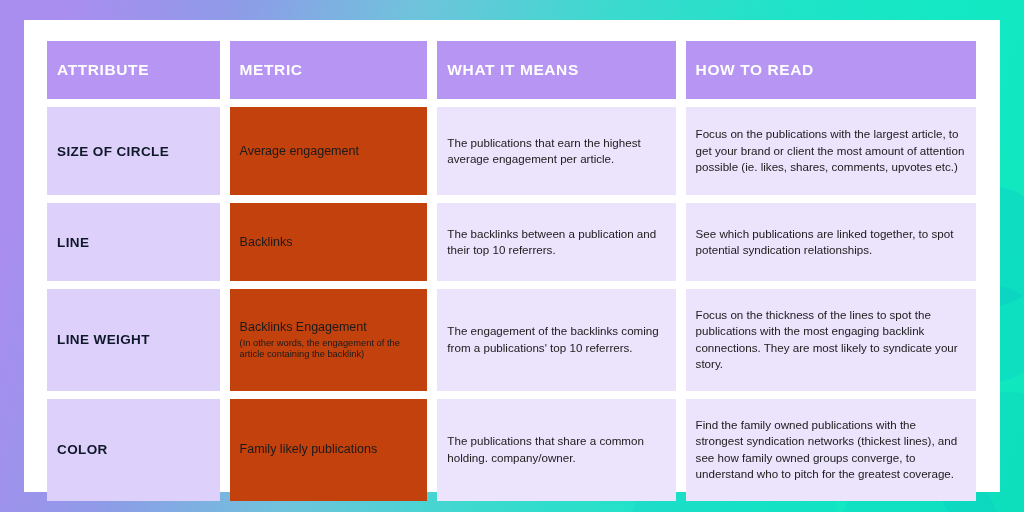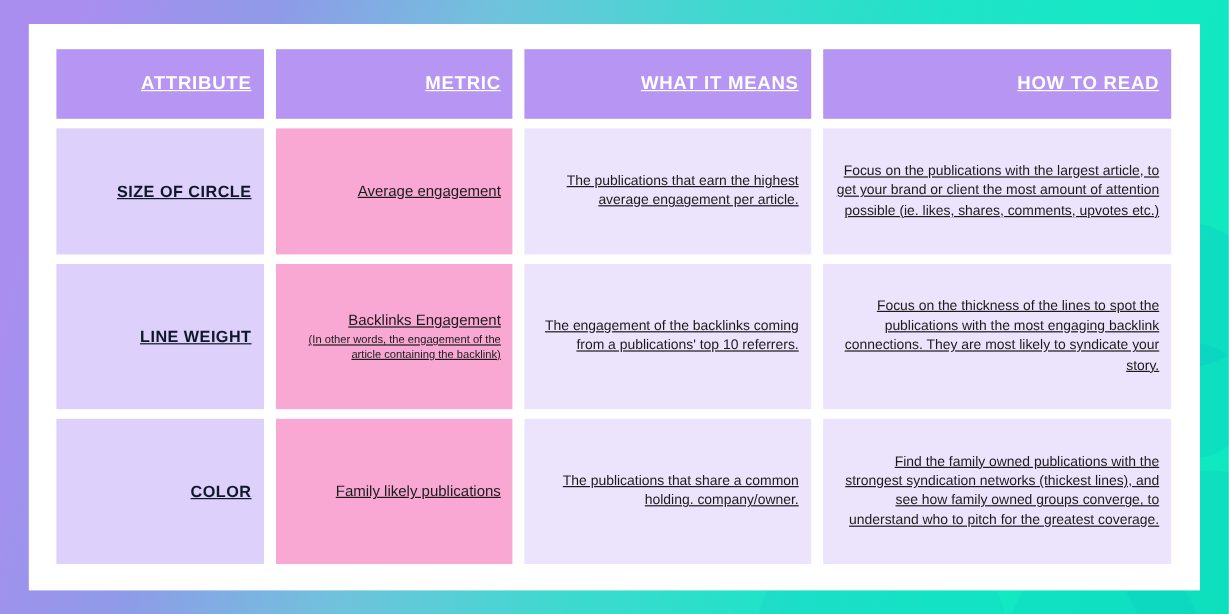--- a/index.html
+++ b/index.html
@@ -76,24 +76,23 @@
     width: 100%;
     height: 100%;
     border-collapse: separate;
     border-spacing: 10px 8px;
     table-layout: fixed;
   }
 
   table.matrix th,
   table.matrix td {
     vertical-align: middle;
-    text-align: right;
+    text-align: left;
     padding: 18px 10px;
     box-sizing: border-box;
-    text-decoration: underline;
   }
 
   
   col.c-attribute { width: 19.2%; }
   col.c-metric    { width: 22.0%; }
   col.c-means     { width: 26.5%; }
   col.c-howto     { width: 32.3%; }
 
   
   thead th {
@@ -109,21 +108,21 @@
   
   tbody td.attr-cell {
     background: #ddd0fa;
     color: #0f172a;
     font-size: 13.5px;
     font-weight: bold;
     letter-spacing: 0.4px;
     text-transform: uppercase;
   }
   tbody td.metric-cell {
-    background: #f9a8d4;
+    background: #c2410c;
     color: #1b1b1b;
     font-size: 12.5px;
     line-height: 1.35;
     margin-left: 36px;
   }
   tbody td.desc-cell {
     background: #ece3fc;
     color: #1b1b1b;
     font-size: 11.6px;
     line-height: 1.42;
@@ -177,20 +176,28 @@
 
         <tr class="row-1">
           <td class="attr-cell">SIZE OF CIRCLE</td>
           <td class="metric-cell">
             <span class="metric-main">Average engagement</span>
           </td>
           <td class="desc-cell">The publications that earn the highest average engagement per article.</td>
           <td class="desc-cell">Focus on the publications with the largest article, to get your brand or client the most amount of attention possible (ie. likes, shares, comments, upvotes etc.)</td>
         </tr>
 
+        <tr class="row-2">
+          <td class="attr-cell">LINE</td>
+          <td class="metric-cell">
+            <span class="metric-main">Backlinks</span>
+          </td>
+          <td class="desc-cell">The backlinks between a publication and their top 10 referrers.</td>
+          <td class="desc-cell">See which publications are linked together, to spot potential syndication relationships.</td>
+        </tr>
 
         <tr class="row-3">
           <td class="attr-cell">LINE WEIGHT</td>
           <td class="metric-cell">
             <span class="metric-main">Backlinks Engagement</span>
             <span class="metric-sub">(In other words, the engagement of the article containing the backlink)</span>
           </td>
           <td class="desc-cell">The engagement of the backlinks coming from a publications' top 10 referrers.</td>
           <td class="desc-cell">Focus on the thickness of the lines to spot the publications with the most engaging backlink connections. They are most likely to syndicate your story.</td>
         </tr>

